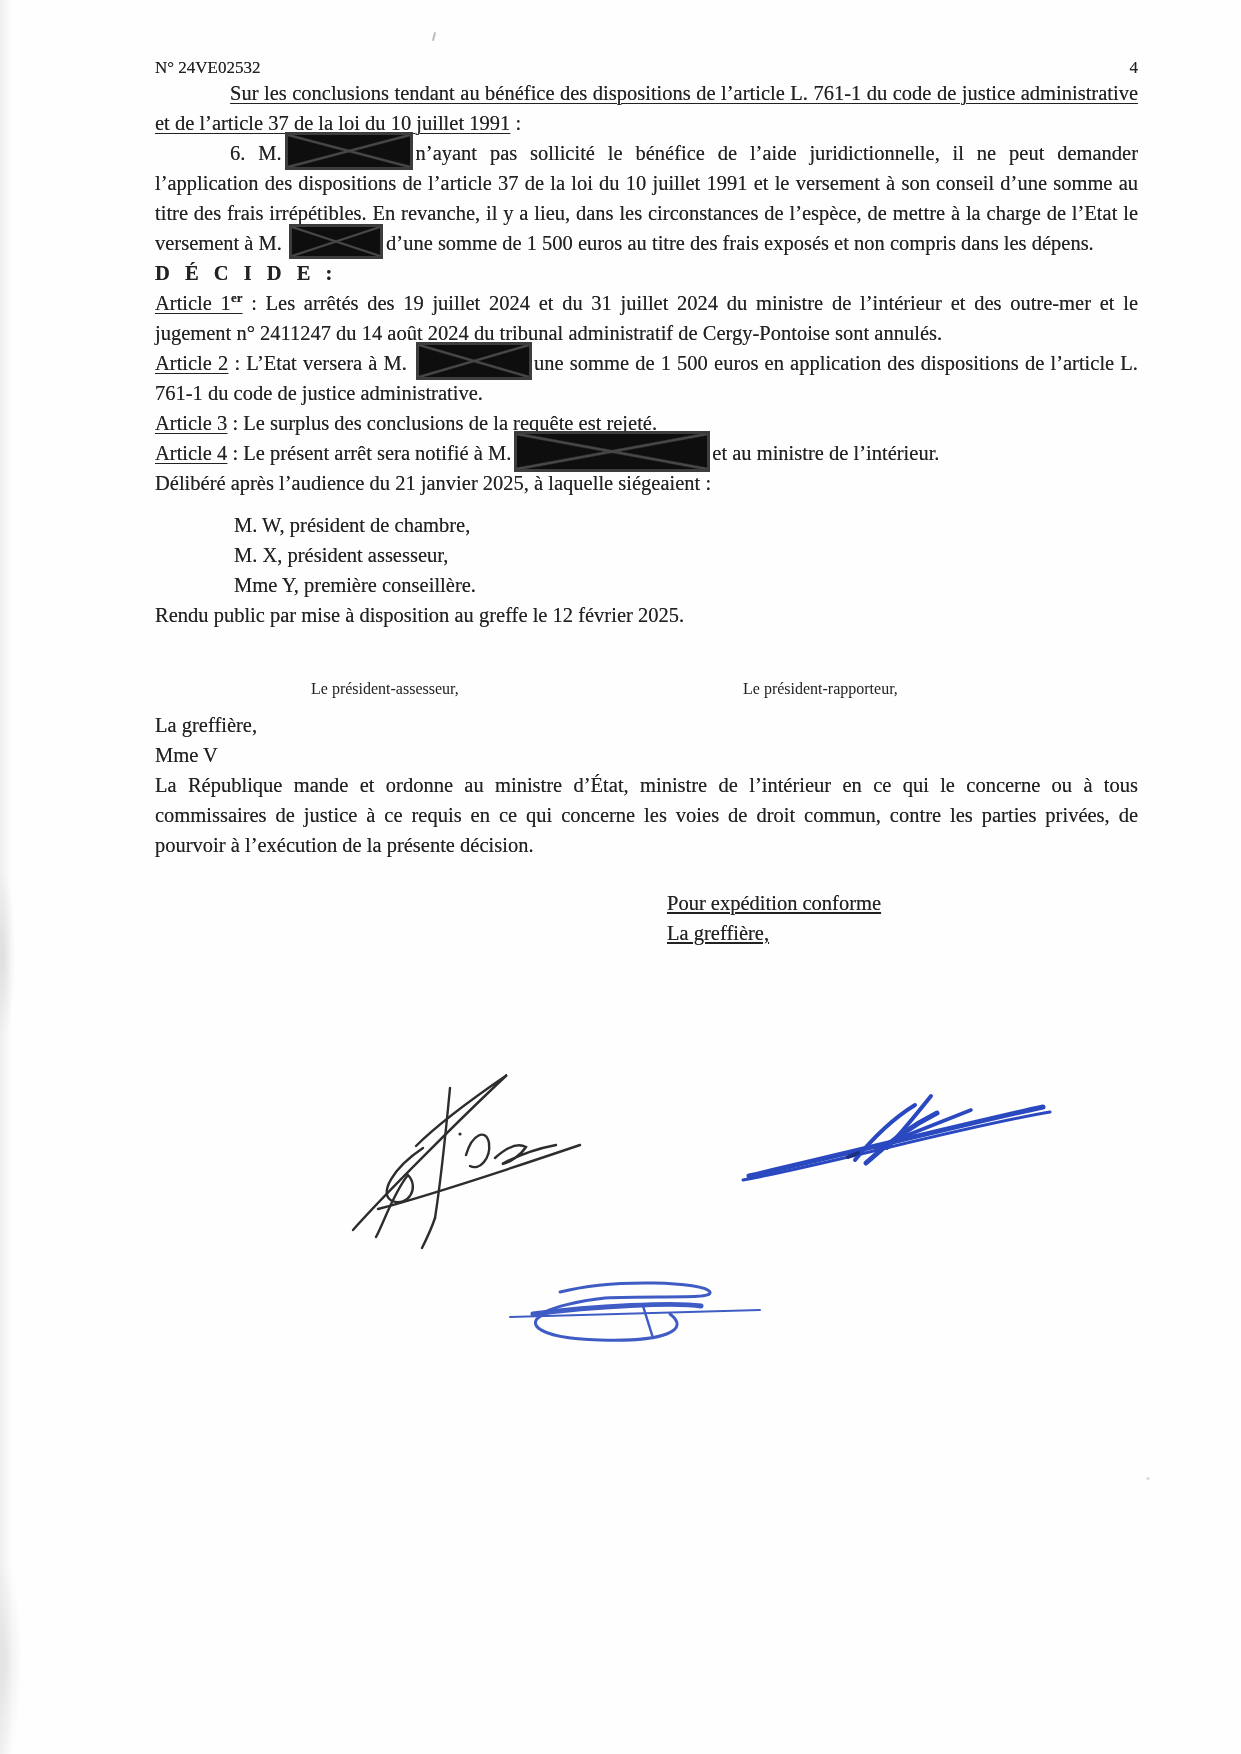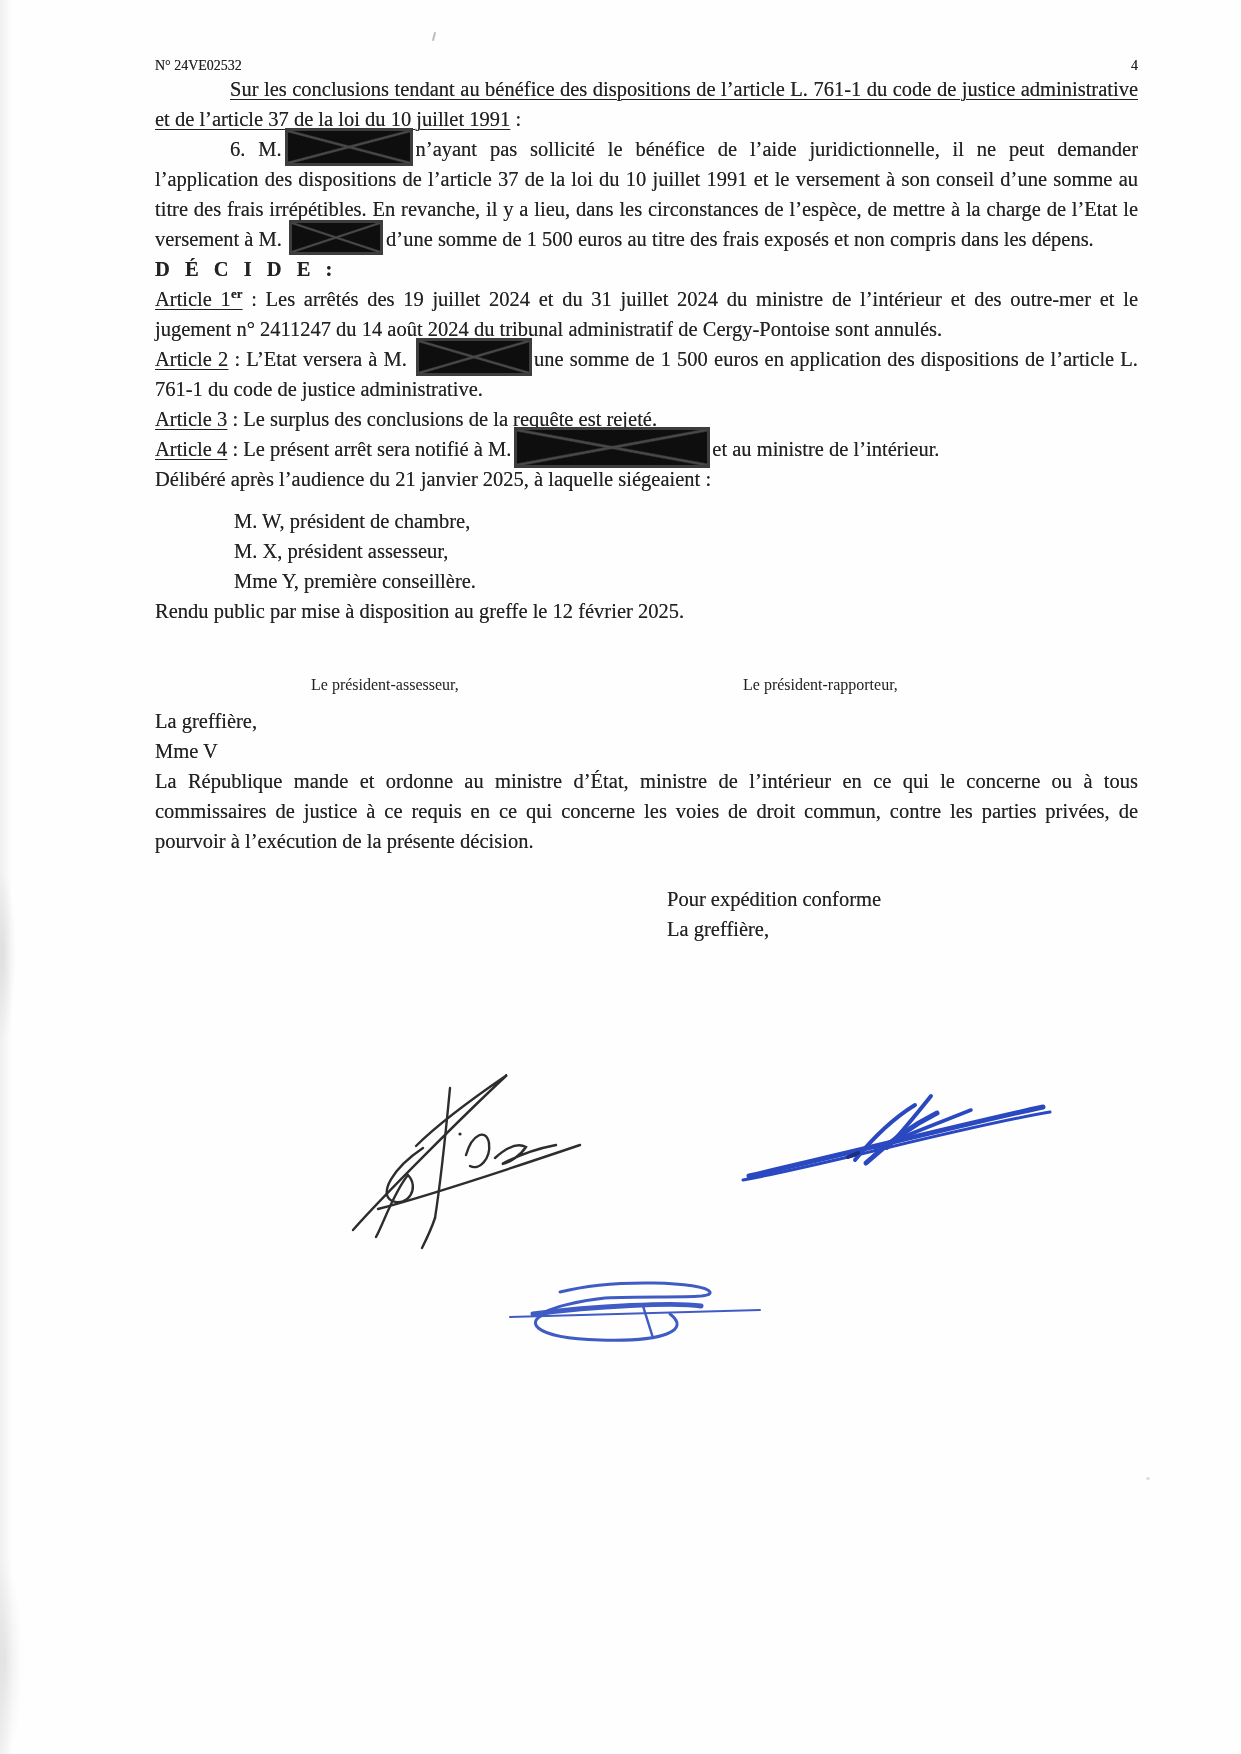--- a/index.html
+++ b/index.html
@@ -9,21 +9,21 @@
   }
   .content { position:relative; margin-left:155px; width:983px; }
   .page p { margin:0; font-size:20.5px; line-height:30px;
             text-shadow:0 0 0.5px rgba(45,45,45,0.65); }
   .justify { text-align:justify; }
   .indent { text-indent:75px; }
   .u { text-decoration:underline; text-underline-offset:3px; text-decoration-thickness:1.4px; }
   sup { font-size:13px; line-height:0;font-weight:bold; }
 
   .header-row { display:flex; justify-content:space-between;
-                padding-top:58px; font-size:14px;
+                padding-top:58px; font-size:17px;
                 text-shadow:0 0 0.5px rgba(45,45,45,0.65); }
   .heading   { margin-top:36px; }
   .p6        { margin-top:32px; }
   .decide    { margin-top:50px; text-align:left; font-weight:bold;
                font-size:21.5px; letter-spacing:5px; }
   .a1 { margin-top:28px; }
   .a2 { margin-top:32px; }
   .a3 { margin-top:22px; }
   .a4 { margin-top:24px; }
   .delib-intro { margin-top:62px; margin-left:79px; }
@@ -31,21 +31,21 @@
   .rendu       { margin-top:22px; margin-left:79px; }
   .roles { position:relative; height:30px; margin-top:50px; }
   .role-left  { position:absolute; left:156px; }
   .role-right { position:absolute; left:588px; }
   .names { position:relative; height:30px; margin-top:95px; }
   .name-left  { position:absolute; left:242px; }
   .name-right { position:absolute; left:676px; }
   .clerk-role { margin-top:25px; margin-left:432px; }
   .clerk-name { margin-top:82px; margin-left:458px; }
   .mandate { margin-top:30px; }
-  .closing { margin-top:28px; margin-left:512px; }
+  .closing { margin-top:28px; margin-left:512px;text-decoration:underline; }
 
   
   .redact {
     display:inline-block; box-sizing:border-box; vertical-align:middle;
     background-color:#0e0e0e; border:3px solid #3d3d3d;
     background-image:
       linear-gradient(to top right,  rgba(0,0,0,0) 47%, #474747 49%, #474747 51%, rgba(0,0,0,0) 53%),
       linear-gradient(to bottom right, rgba(0,0,0,0) 47%, #474747 49%, #474747 51%, rgba(0,0,0,0) 53%);
   }
   .r1 { width:128px; height:38px; margin:-12px 3px -4px 3px; }

